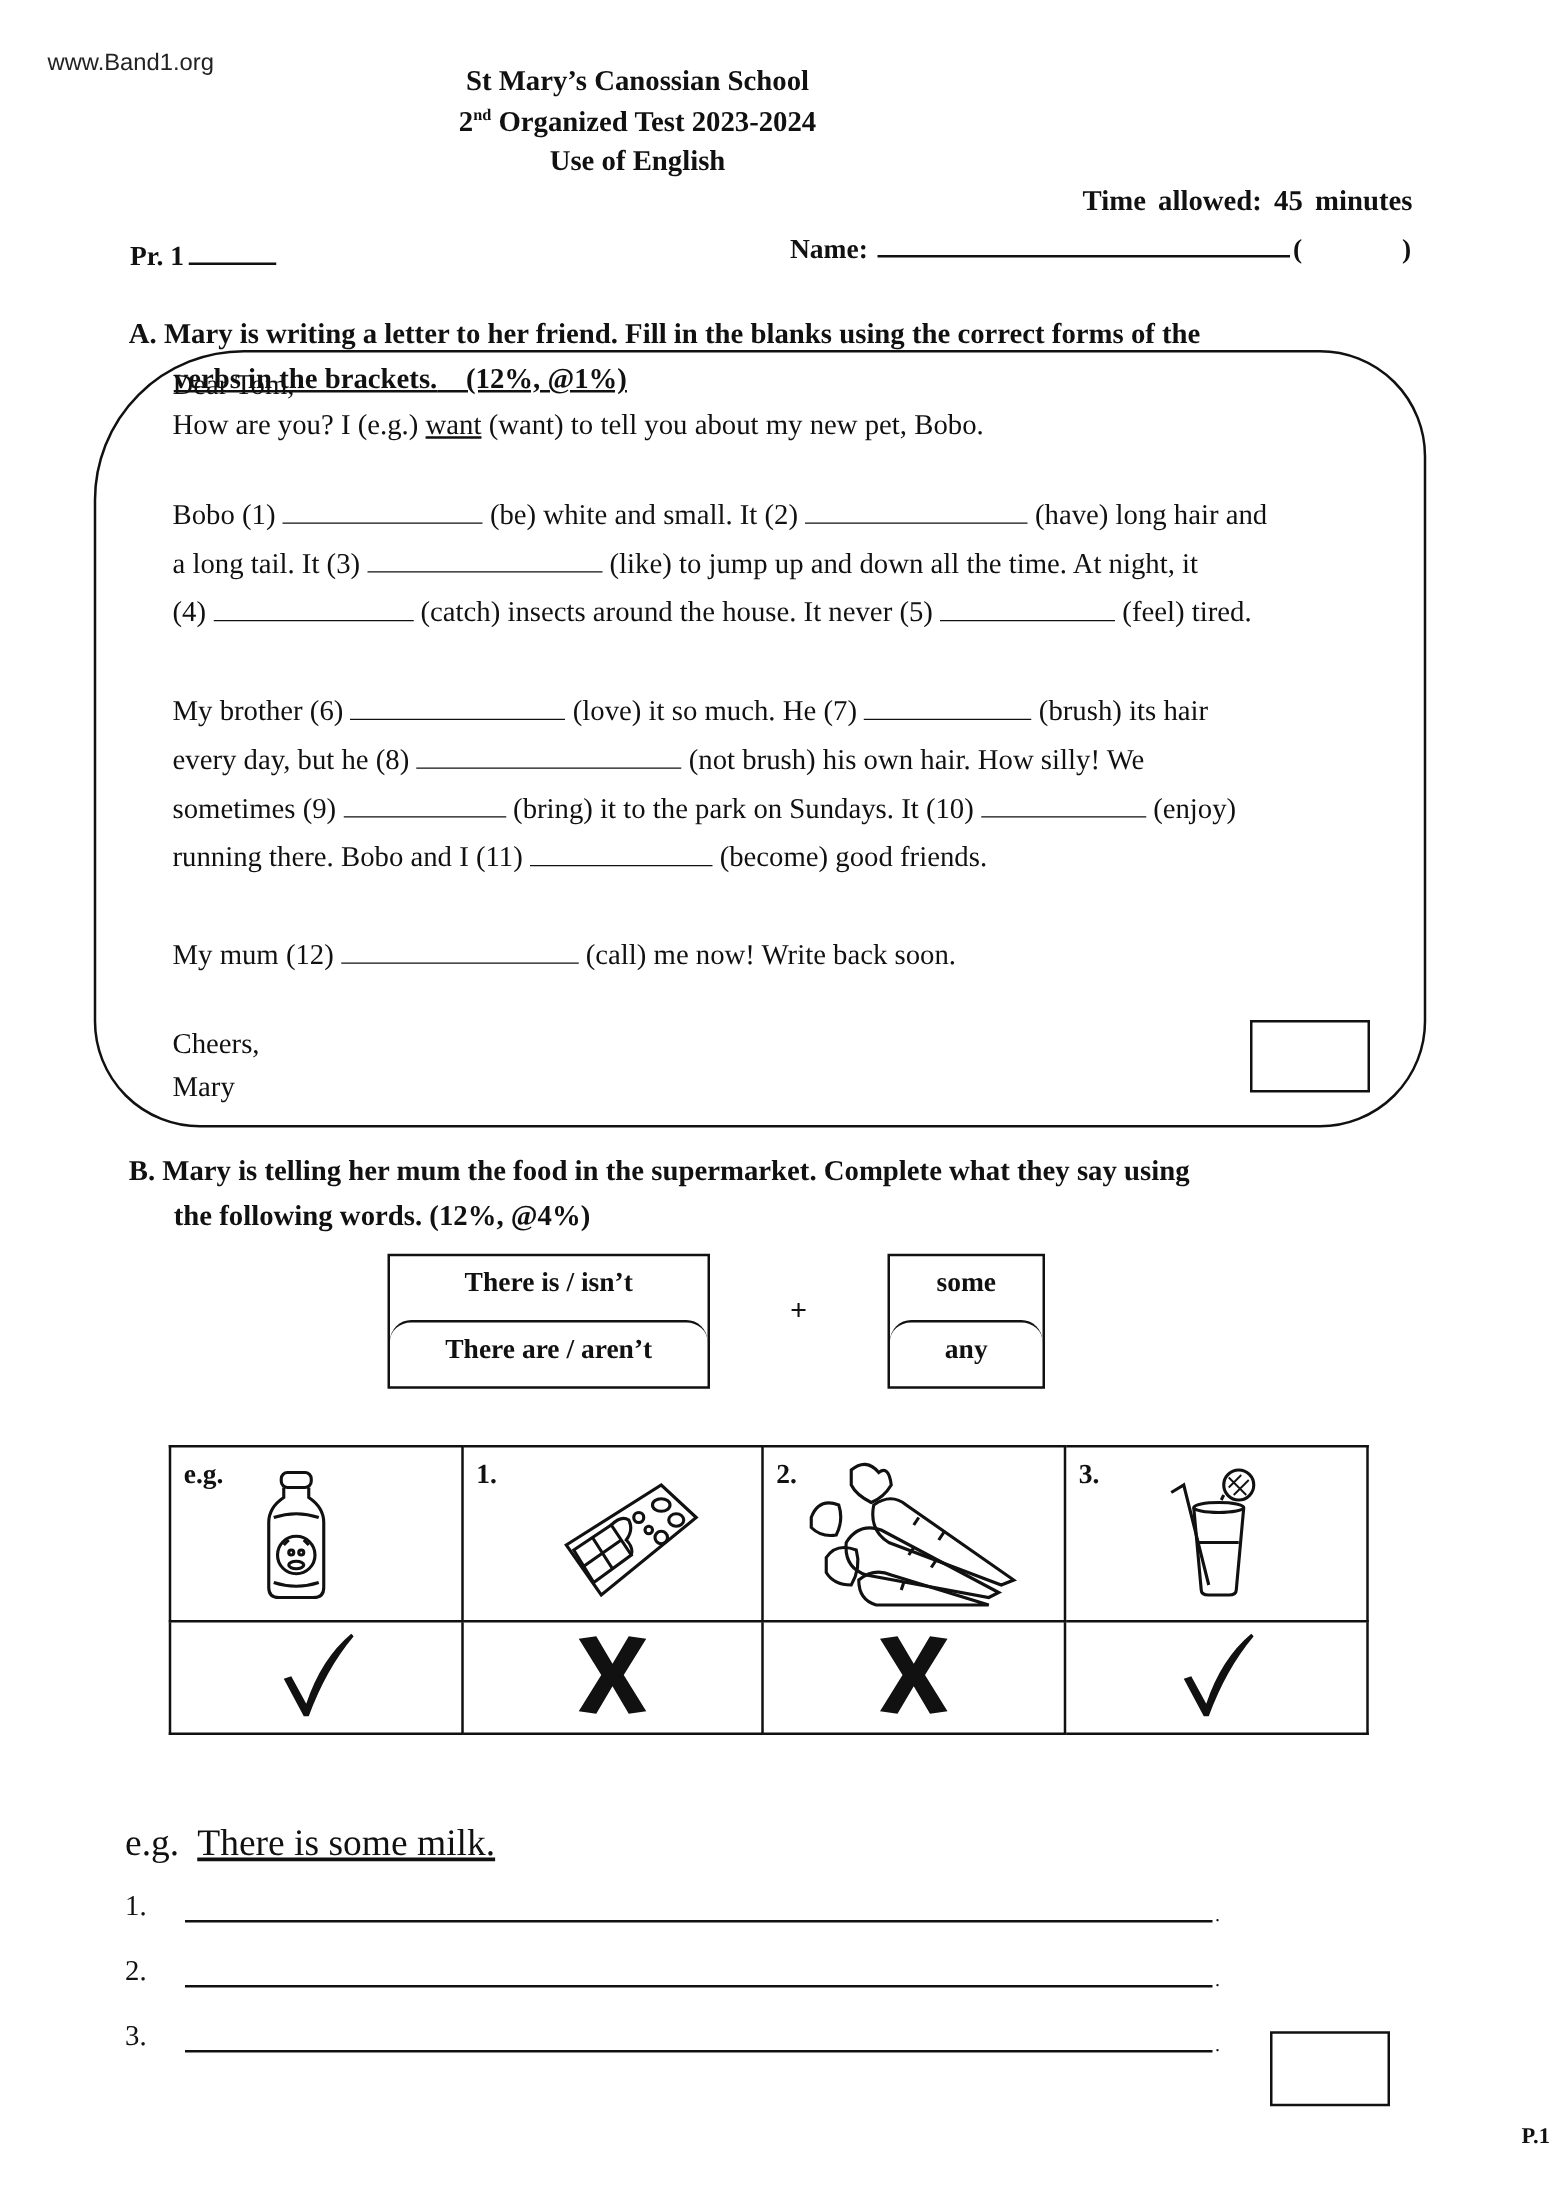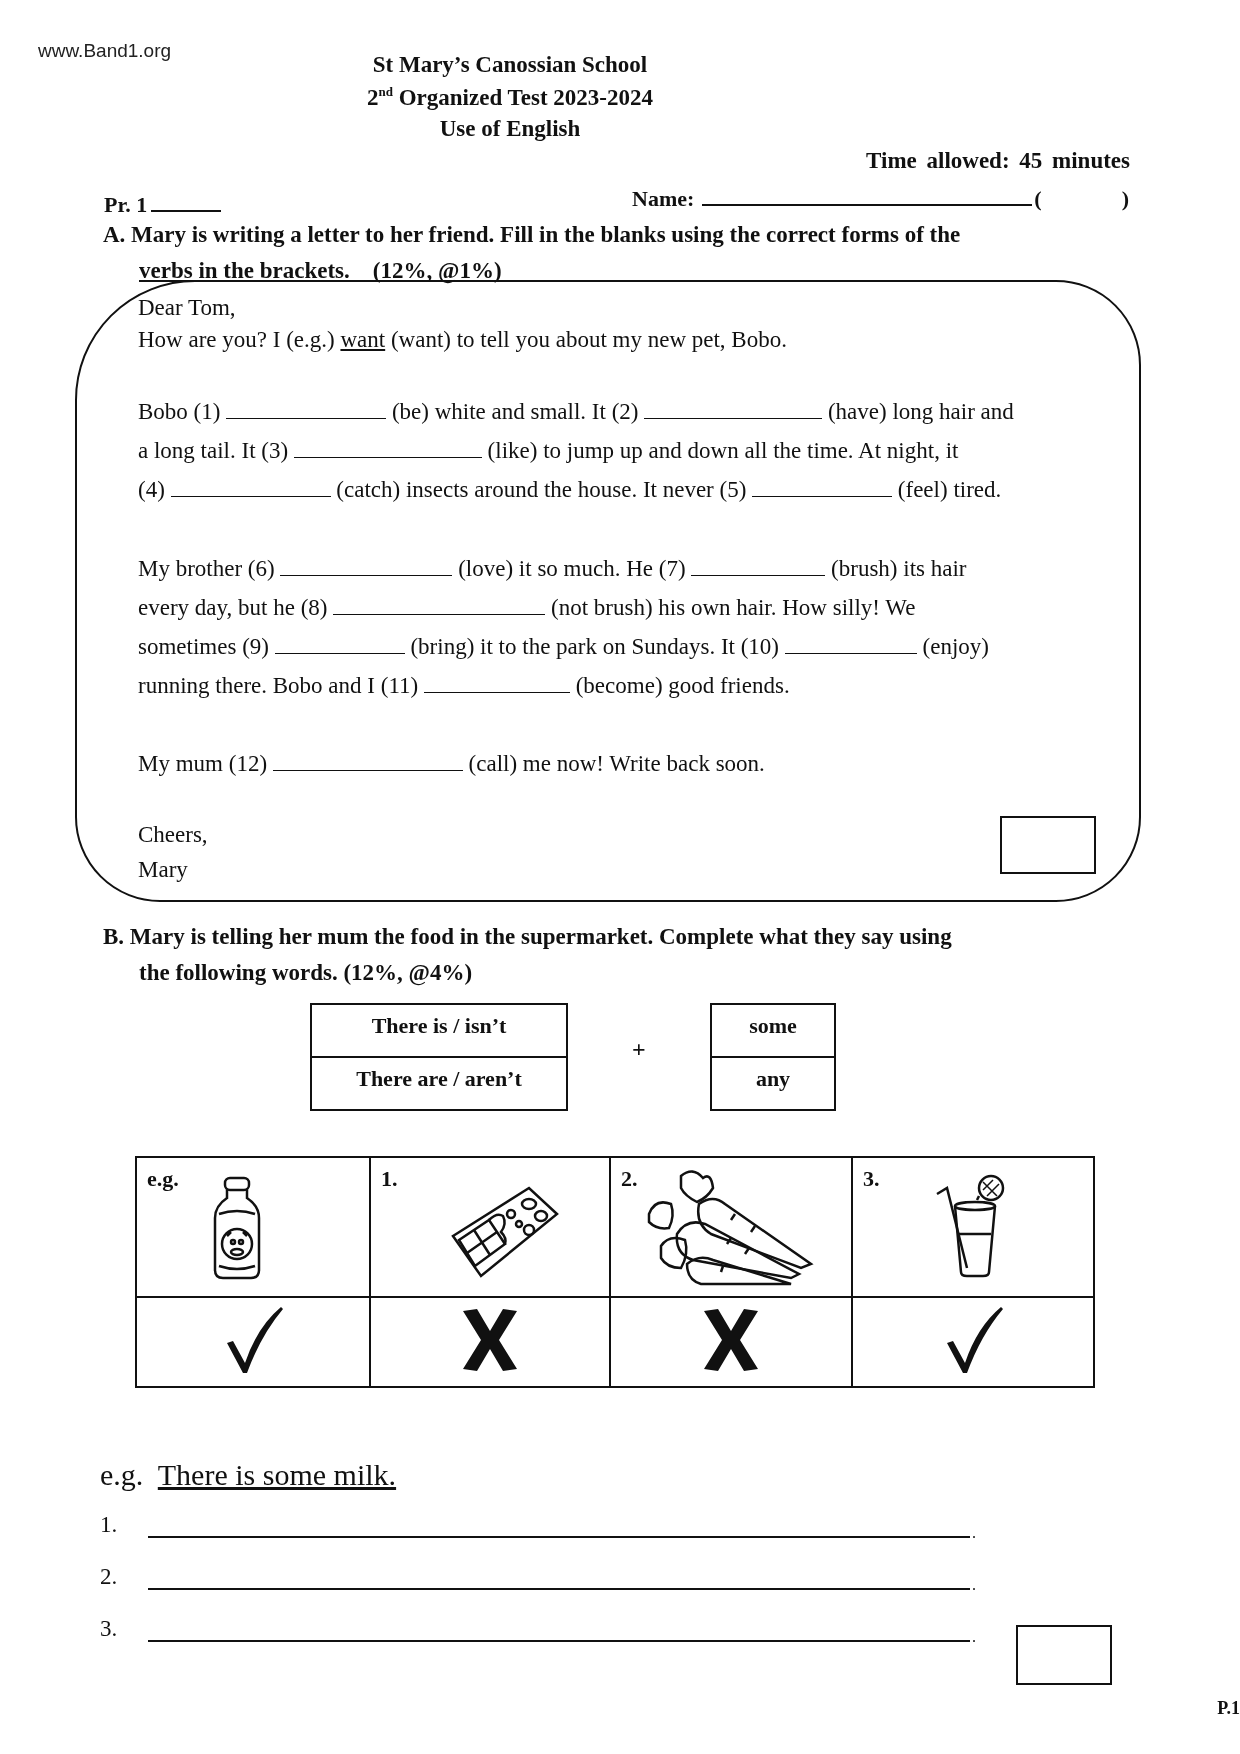--- a/index.html
+++ b/index.html
@@ -11,35 +11,35 @@
   .watermark { left: 38px; top: 40px; font-family: "Liberation Sans", "DejaVu Sans", sans-serif; font-size: 19px; color: #222; }
   .hdr { left: 0; width: 1020px; text-align: center; font-weight: bold; font-size: 23px; }
   .hdr sup { font-size: 13px; }
   .time { right: 110px; top: 148px; font-weight: bold; font-size: 23px; word-spacing: 4px; }
   .pr { left: 104px; top: 192px; font-weight: bold; font-size: 22px; }
   .pr .blank { display: inline-block; width: 70px; border-bottom: 2px solid #111; margin-left: 4px; height: 18px; }
   .name { left: 632px; top: 184px; font-weight: bold; font-size: 22px; }
   .name .blank { display: inline-block; width: 330px; border-bottom: 2px solid #111; height: 20px; margin-left: 8px; vertical-align: baseline; }
   .name .paren { margin-left: 2px; }
   .name .paren-close { margin-left: 80px; }
-  .q { font-weight: bold; font-size: 23px; }
+  .q { font-weight: bold; font-size: 23px; margin-top: 32px; }
   .qA1 { left: 103px; top: 222px; }
   .qA2 { left: 139px; top: 258px; }
   .qA2 .ul { text-decoration: underline; }
   .letter-box {
     left: 75px; top: 280px; width: 1062px; height: 618px;
     border: 2px solid #111; border-radius: 120px 85px 85px 85px;
   }
   .letter { left: 138px; font-size: 23px; line-height: 1; }
   .blank-line { display: inline-block; border-bottom: 1.5px solid #111; height: 18px; vertical-align: baseline; }
   .u { text-decoration: underline; }
   .scorebox { border: 2px solid #111; background: #fff; }
   .qB { left: 103px; font-weight: bold; font-size: 23px; }
   .wordbox { border: 2px solid #111; }
-  .wordbox div { height: 51px; line-height: 42px; text-align: center; font-weight: bold; font-size: 22px; }
+  .wordbox div { height: 51px; line-height: 42px; text-align: center; font-weight: bold; font-size: 22px; border-radius: 17px; }
   .wordbox div + div { border-top: 2px solid #111; }
   .plus { left: 632px; top: 1036px; font-weight: bold; font-size: 24px; }
   table.market {
     position: absolute; left: 135px; top: 1156px; width: 958px;
     border-collapse: collapse; table-layout: fixed;
   }
   table.market td { border: 2px solid #111; vertical-align: top; padding: 0; }
   table.market .title { height: 52px; text-align: center; font-weight: bold; font-size: 23px; line-height: 46px; }
   table.market .pic { height: 138px; position: relative; }
   table.market .mark { height: 88px; text-align: center; vertical-align: middle; }

